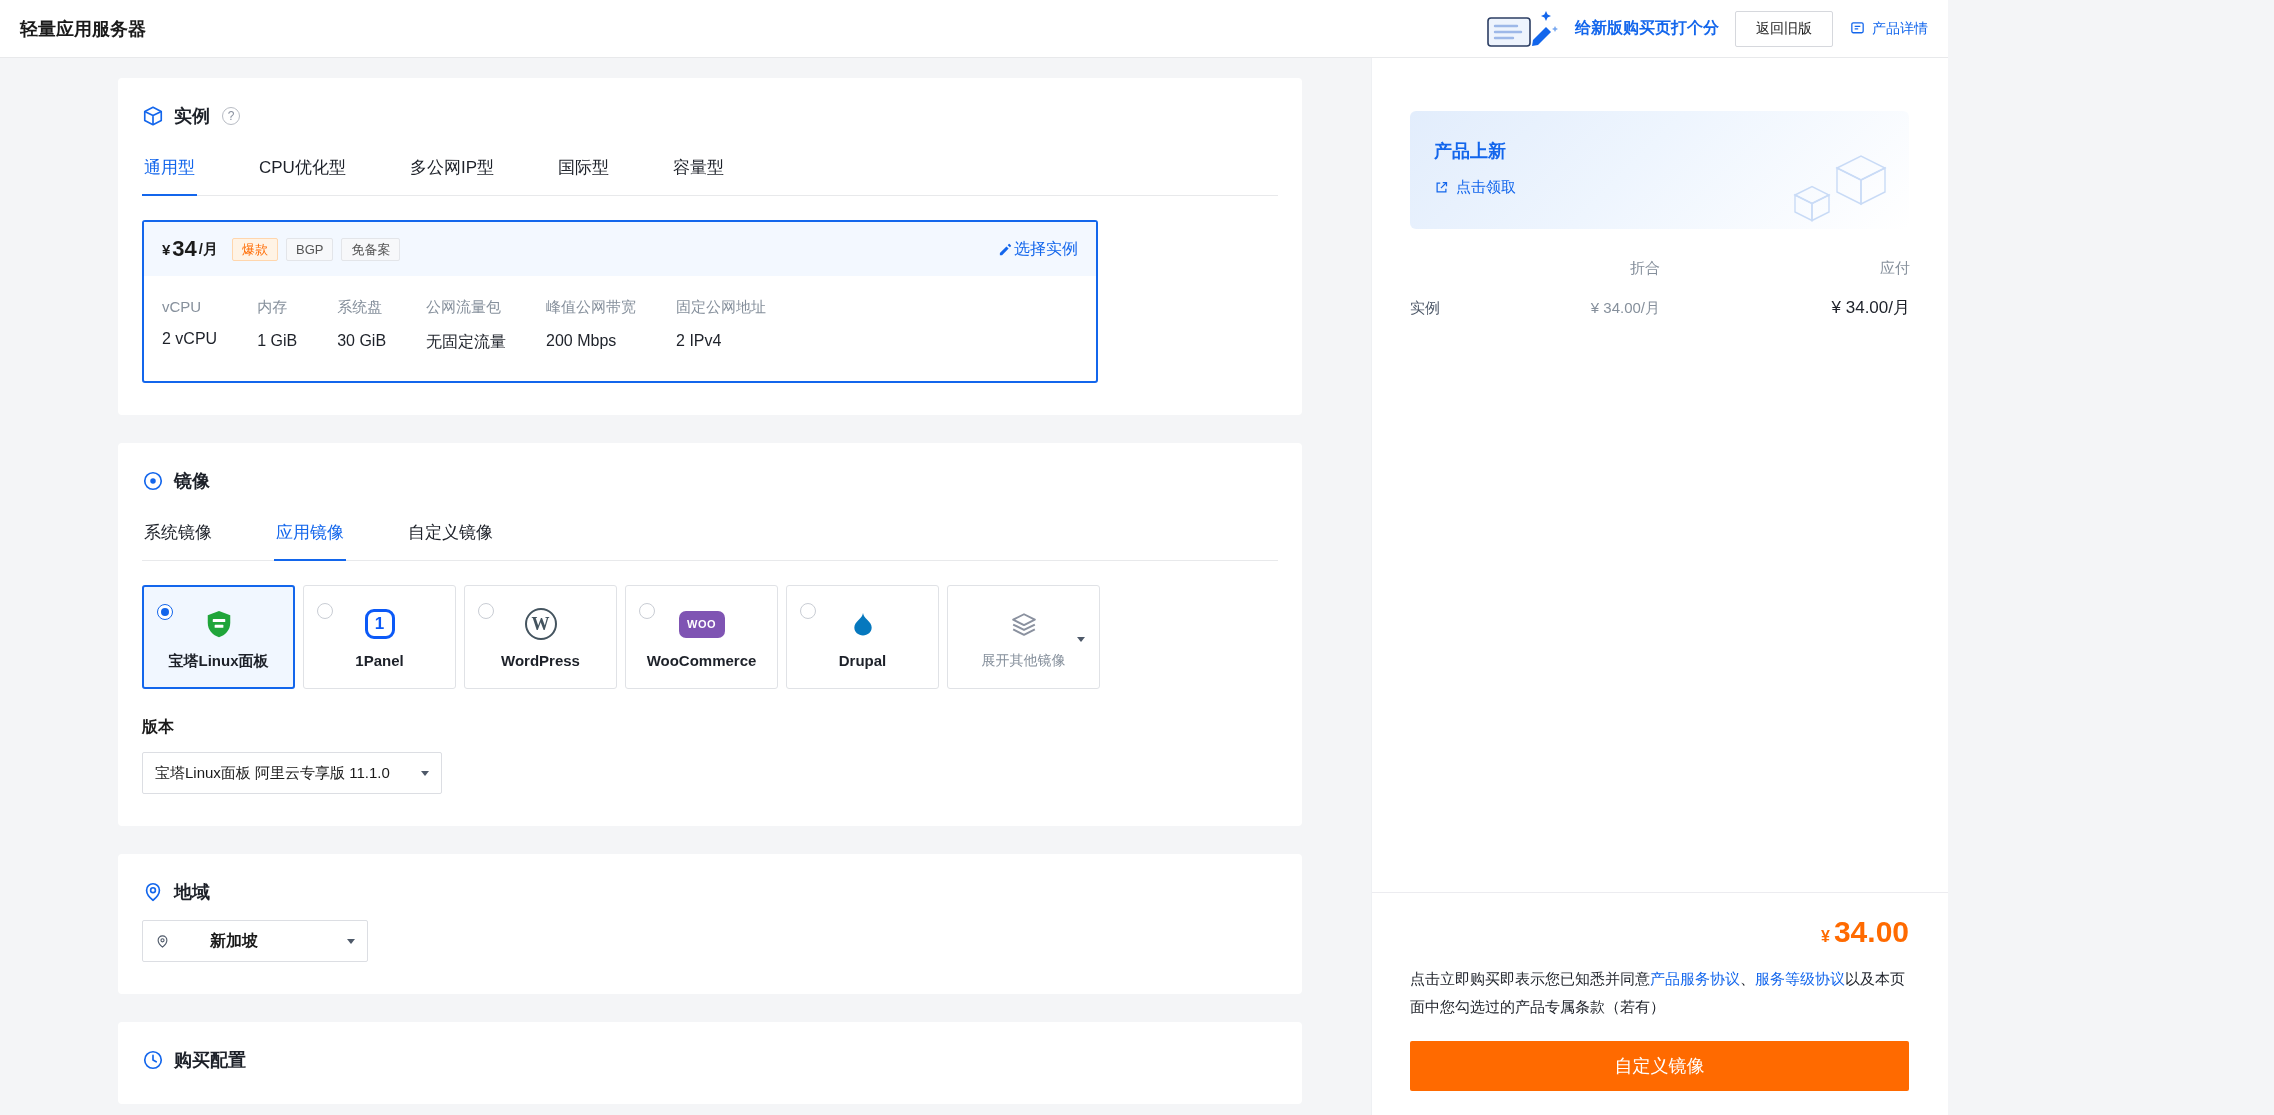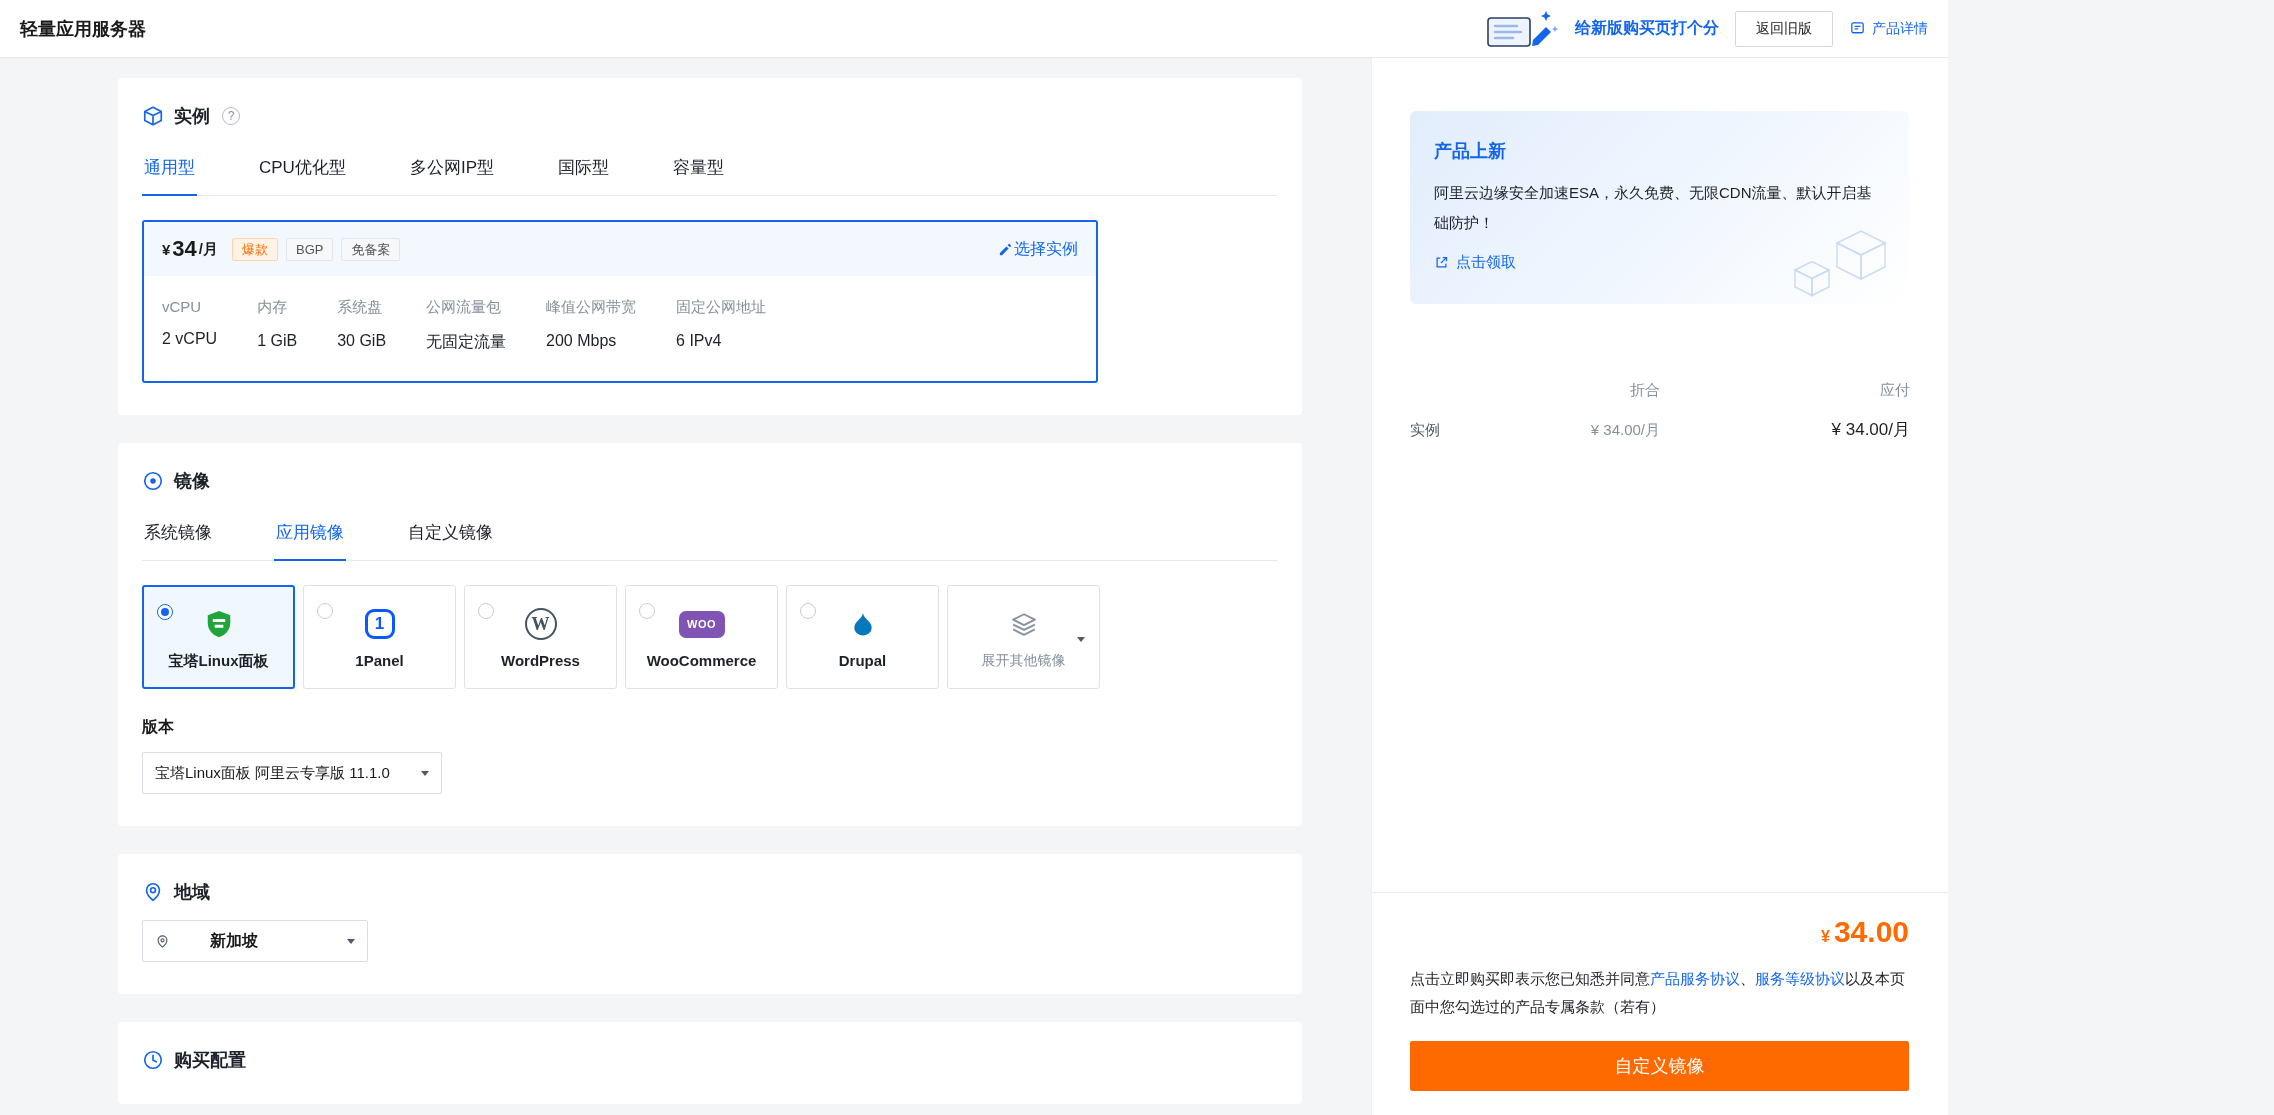--- a/index.html
+++ b/index.html
@@ -91,21 +91,21 @@
   }
   .select .grow { flex: 1 1 auto; }
   .caret { width: 0; height: 0; border: 4.5px solid transparent; border-top: 5.5px solid #4e5969; margin-top: 5px; }
   .ver-select { width: 300px; }
   .region-select { width: 226px; margin-top: 16px; gap: 40px; }
   .region-select .val { font-weight: 700; font-size: 16px; }
 
   
   .sidebar {
     width: 577px; flex: 0 0 577px; background: #fff; border-left: 1px solid #eef0f3;
-    display: flex; flex-direction: column; padding: 53px 39px 24px 38px; gap: 47px;
+    display: flex; flex-direction: column; padding: 53px 39px 24px 38px;
   }
   .promo {
     position: relative; overflow: hidden; border-radius: 6px;
     background: linear-gradient(135deg, #e2edfc 0%, #eef5fe 45%, #ffffff 100%);
     padding: 28px 24px 30px;
   }
   .promo-title { color: #1366ec; font-size: 18px; font-weight: 700; }
   .promo-text { margin-top: 15px; font-size: 15px; line-height: 30px; color: #1d2129; position: relative; z-index: 1; }
   .promo-link { margin-top: 15px; color: #1366ec; font-size: 15px; display: inline-flex; align-items: center; gap: 7px; cursor: pointer; text-decoration: none; position: relative; z-index: 1; }
   .promo-cubes { position: absolute; right: 2px; bottom: -6px; z-index: 0; }
@@ -212,21 +212,21 @@
             <div class="spec">
               <div class="spec-label">公网流量包</div>
               <div class="spec-value">无固定流量</div>
             </div>
             <div class="spec">
               <div class="spec-label">峰值公网带宽</div>
               <div class="spec-value">200 Mbps</div>
             </div>
             <div class="spec">
               <div class="spec-label">固定公网地址</div>
-              <div class="spec-value">6 IPv4</div>
+              <div class="spec-value">2 IPv4</div>
             </div>
           </div>
         </div>
       </section>
 
       <section class="card">
         <div class="card-head">
           <svg width="22" height="22" viewBox="0 0 24 24" fill="none" stroke="#1366ec" stroke-width="1.8">
             <circle cx="12" cy="12" r="9"></circle>
             <circle cx="12" cy="12" r="3" fill="#1366ec" stroke="none"></circle>
@@ -341,21 +341,20 @@
       <div class="promo">
         <svg class="promo-cubes" width="170" height="95" viewBox="0 0 170 95" fill="none" stroke="#c9dbf6" stroke-width="1.4">
           <path d="M100 28l24-12 24 12-24 12z"></path>
           <path d="M100 28v24l24 12V40z"></path>
           <path d="M148 28v24l-24 12V40z"></path>
           <path d="M58 55l17-8.5L92 55l-17 8.5z"></path>
           <path d="M58 55v17l17 8.5v-17z"></path>
           <path d="M92 55v17l-17 8.5v-17z"></path>
         </svg>
         <div class="promo-title">产品上新</div>
-        <div class="promo-text">阿里云边缘安全加速ESA，永久免费、无限CDN流量、默认开启基础防护！</div>
         <a class="promo-link">
           <svg width="15" height="15" viewBox="0 0 24 24" fill="none" stroke="#1366ec" stroke-width="2">
             <path d="M10 5H5v14h14v-5"></path>
             <path d="M14 4h6v6"></path>
             <path d="M20 4 11 13"></path>
           </svg>
           <span>点击领取</span>
         </a>
       </div>
 

